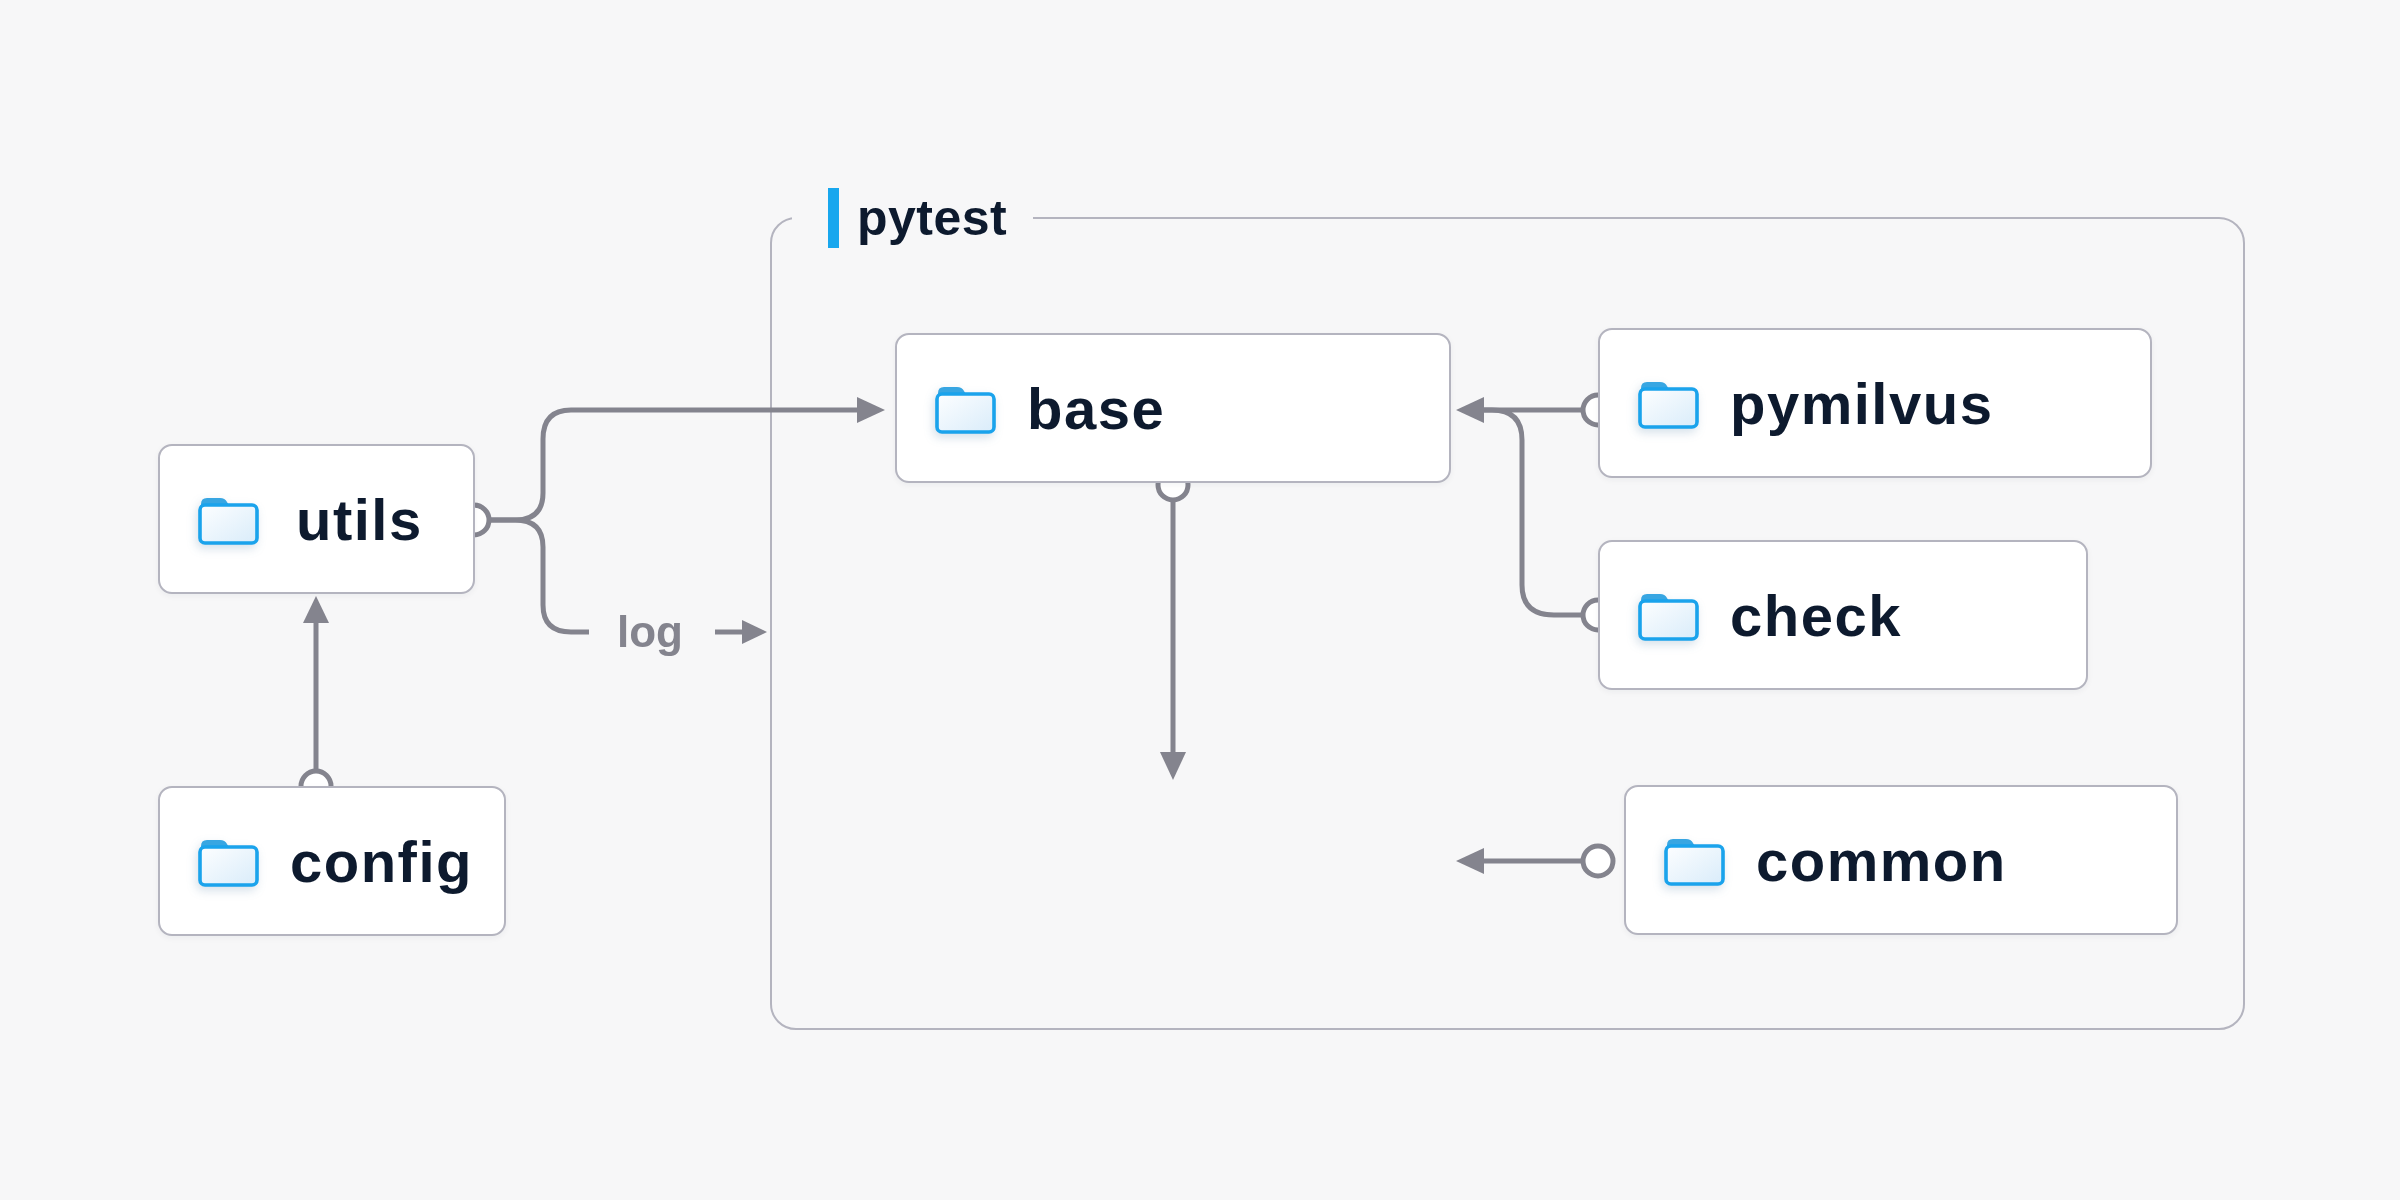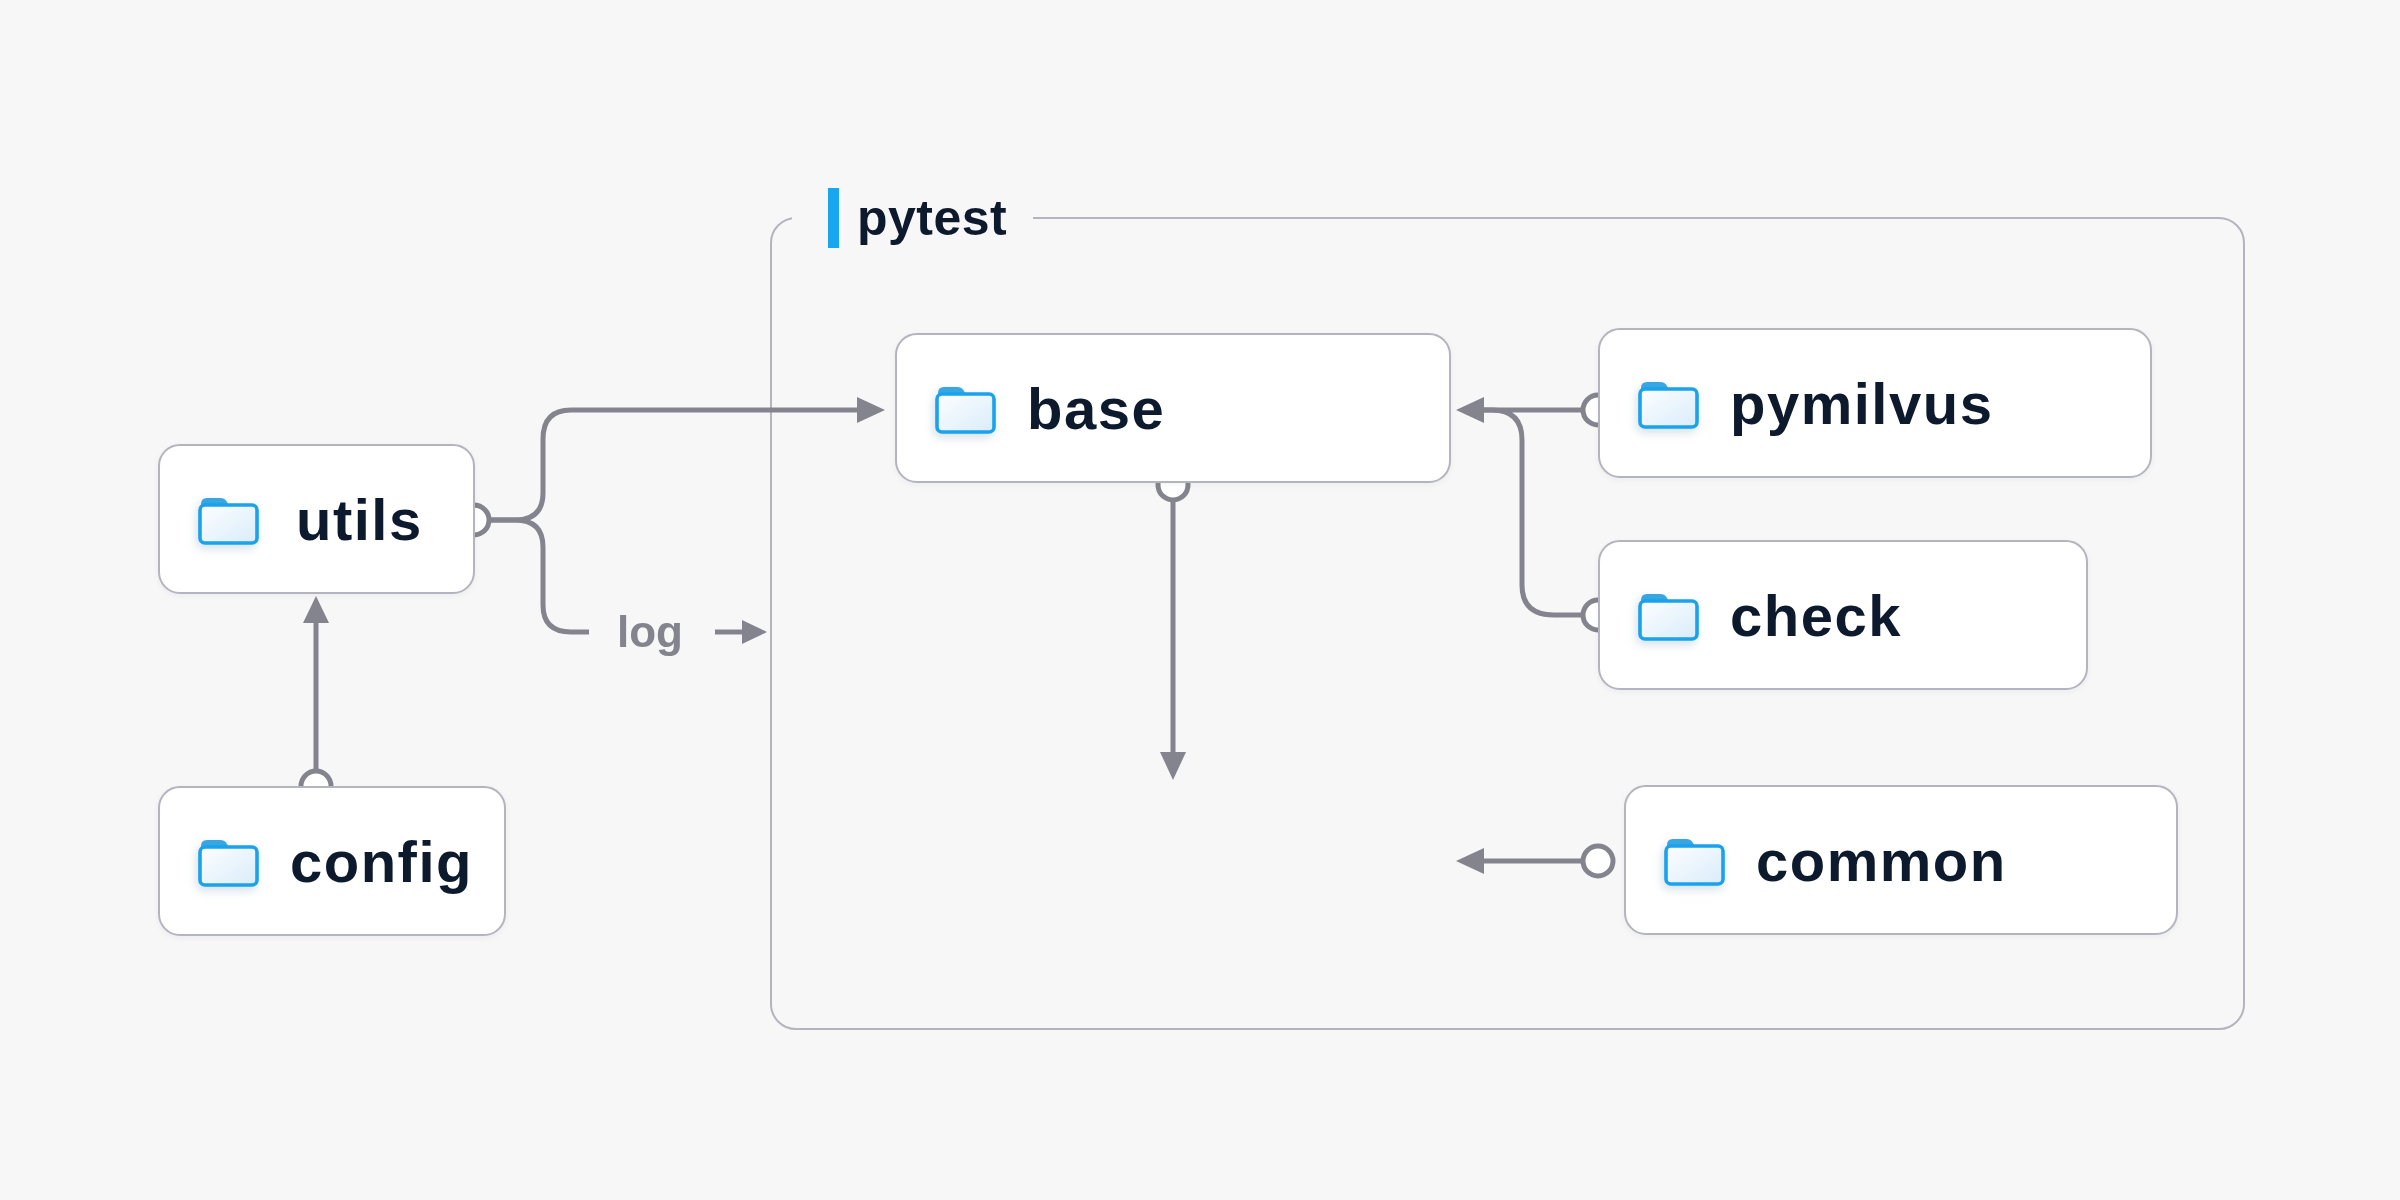--- a/index.html
+++ b/index.html
@@ -47,21 +47,21 @@
     font-size: 50px;
     font-weight: bold;
     color: #0d1a2e;
     letter-spacing: 0.5px;
   }
   .node {
     position: absolute;
     height: 150px;
     background: #ffffff;
     border: 2px solid #b4b4bf;
-    border-radius: 22px;
+    border-radius: 14px;
     box-sizing: border-box;
     display: flex;
     align-items: center;
     padding-left: 36px;
     gap: 30px;
     box-shadow: 0 2px 6px rgba(20, 30, 60, 0.05);
   }
   .node-label {
     font-size: 58px;
     font-weight: bold;

